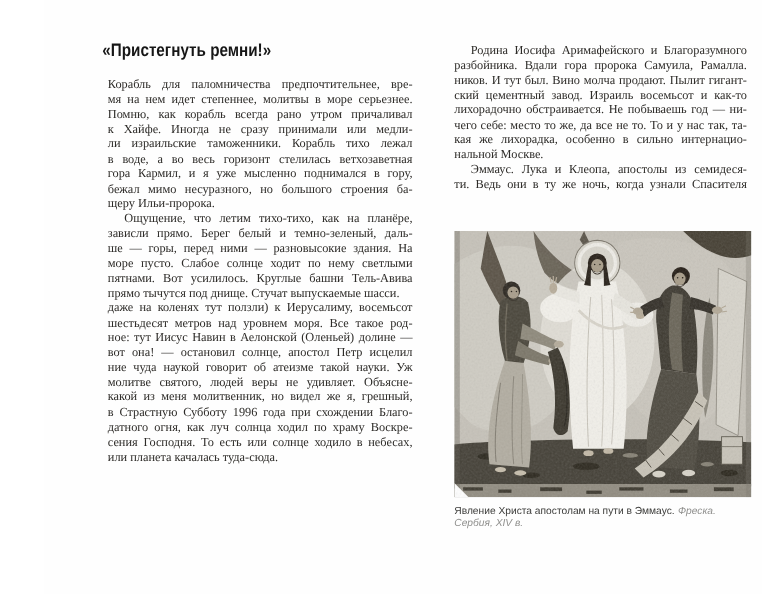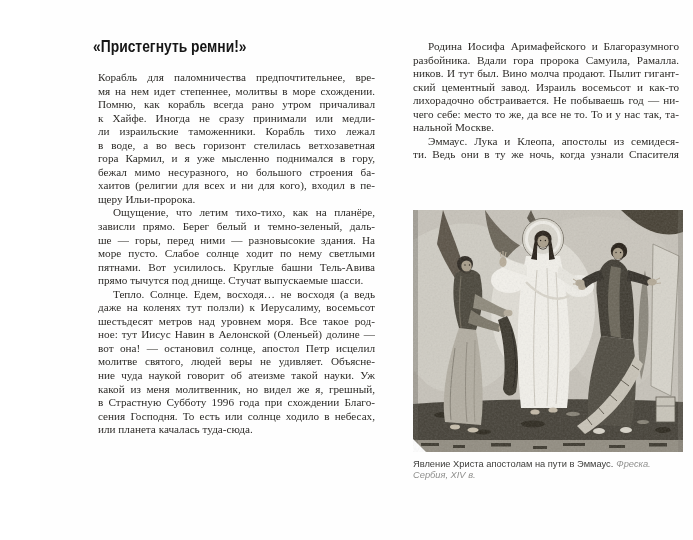--- a/index.html
+++ b/index.html
@@ -40,62 +40,62 @@
 </head>
 <body>
 
 <div class="spread">
 
   <h1 class="chapter-title">«Пристегнуть ремни!»</h1>
 
   <div class="body-text body-left">
       <div class="para">
         <div class="line">Корабль для паломничества предпочтительнее, вре-</div>
-        <div class="line">мя на нем идет степеннее, молитвы в море схождении.</div>
+        <div class="line">мя на нем идет степеннее, молитвы в море серьезнее.</div>
         <div class="line">Помню, как корабль всегда рано утром причаливал</div>
         <div class="line">к Хайфе. Иногда не сразу принимали или медли-</div>
         <div class="line">ли израильские таможенники. Корабль тихо лежал</div>
         <div class="line">в воде, а во весь горизонт стелилась ветхозаветная</div>
         <div class="line">гора Кармил, и я уже мысленно поднимался в гору,</div>
         <div class="line">бежал мимо несуразного, но большого строения ба-</div>
-        <div class="line">хаитов (религии для всех и ни для кого), входил в пе-</div>
         <div class="line lastline">щеру Ильи-пророка.</div>
       </div>
       <div class="para">
         <div class="line first-indent">Ощущение, что летим тихо-тихо, как на планёре,</div>
         <div class="line">зависли прямо. Берег белый и темно-зеленый, даль-</div>
         <div class="line">ше — горы, перед ними — разновысокие здания. На</div>
         <div class="line">море пусто. Слабое солнце ходит по нему светлыми</div>
         <div class="line">пятнами. Вот усилилось. Круглые башни Тель-Авива</div>
         <div class="line lastline">прямо тычутся под днище. Стучат выпускаемые шасси.</div>
       </div>
       <div class="para">
-        <div class="line first-indent">Тепло. Солнце. Едем, восходя… не восходя (а ведь</div>
         <div class="line">даже на коленях тут ползли) к Иерусалиму, восемьсот</div>
         <div class="line">шестьдесят метров над уровнем моря. Все такое род-</div>
         <div class="line">ное: тут Иисус Навин в Аелонской (Оленьей) долине —</div>
         <div class="line">вот она! — остановил солнце, апостол Петр исцелил</div>
+        <div class="line">ние чуда наукой говорит об атеизме такой науки. Уж</div>
         <div class="line">молитве святого, людей веры не удивляет. Объясне-</div>
-        <div class="line">ние чуда наукой говорит об атеизме такой науки. Уж</div>
         <div class="line">какой из меня молитвенник, но видел же я, грешный,</div>
         <div class="line">в Страстную Субботу 1996 года при схождении Благо-</div>
+        <div class="line">датного огня, как луч солнца ходил по храму Воскре-</div>
         <div class="line">сения Господня. То есть или солнце ходило в небесах,</div>
         <div class="line lastline">или планета качалась туда-сюда.</div>
       </div>
     </div>
 
 
   <div class="body-text body-right">
       <div class="para">
         <div class="line first-indent">Родина Иосифа Аримафейского и Благоразумного</div>
         <div class="line">разбойника. Вдали гора пророка Самуила, Рамалла.</div>
         <div class="line">ников. И тут был. Вино молча продают. Пылит гигант-</div>
         <div class="line">ский цементный завод. Израиль восемьсот и как-то</div>
         <div class="line">лихорадочно обстраивается. Не побываешь год — ни-</div>
         <div class="line">чего себе: место то же, да все не то. То и у нас так, та-</div>
+        <div class="line">кая же лихорадка, особенно в сильно интернацио-</div>
         <div class="line lastline">нальной Москве.</div>
       </div>
       <div class="para">
         <div class="line first-indent">Эммаус. Лука и Клеопа, апостолы из семидеся-</div>
         <div class="line">ти. Ведь они в ту же ночь, когда узнали Спасителя</div>
       </div>
     </div>
 
   <figure class="figure-block">
     <svg viewBox="0 0 270 242" width="270" height="242" xmlns="http://www.w3.org/2000/svg">

